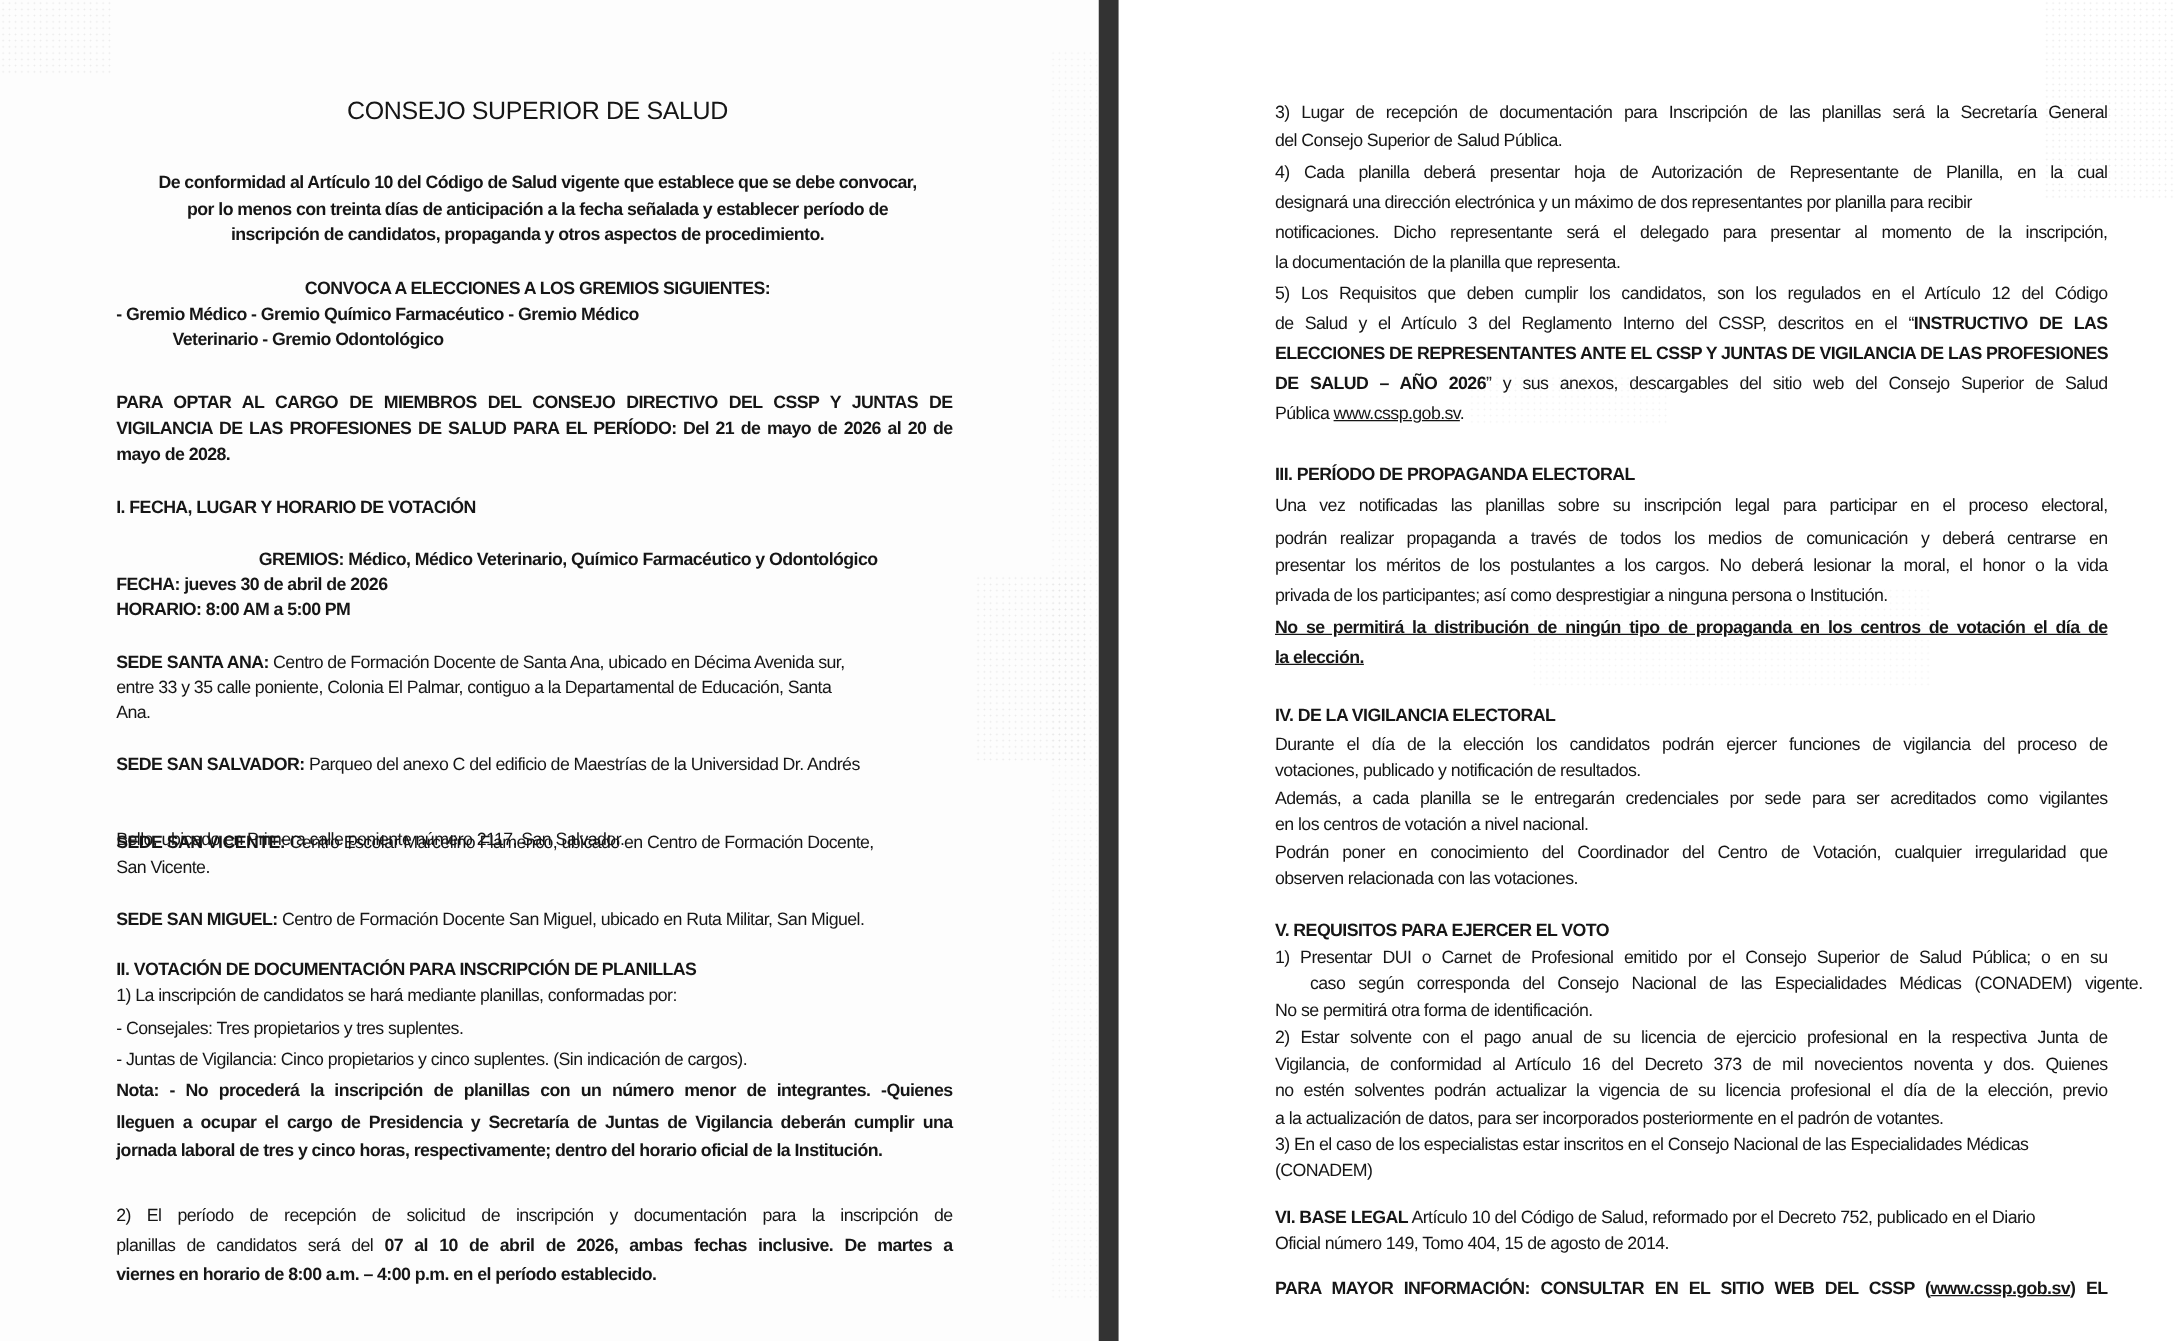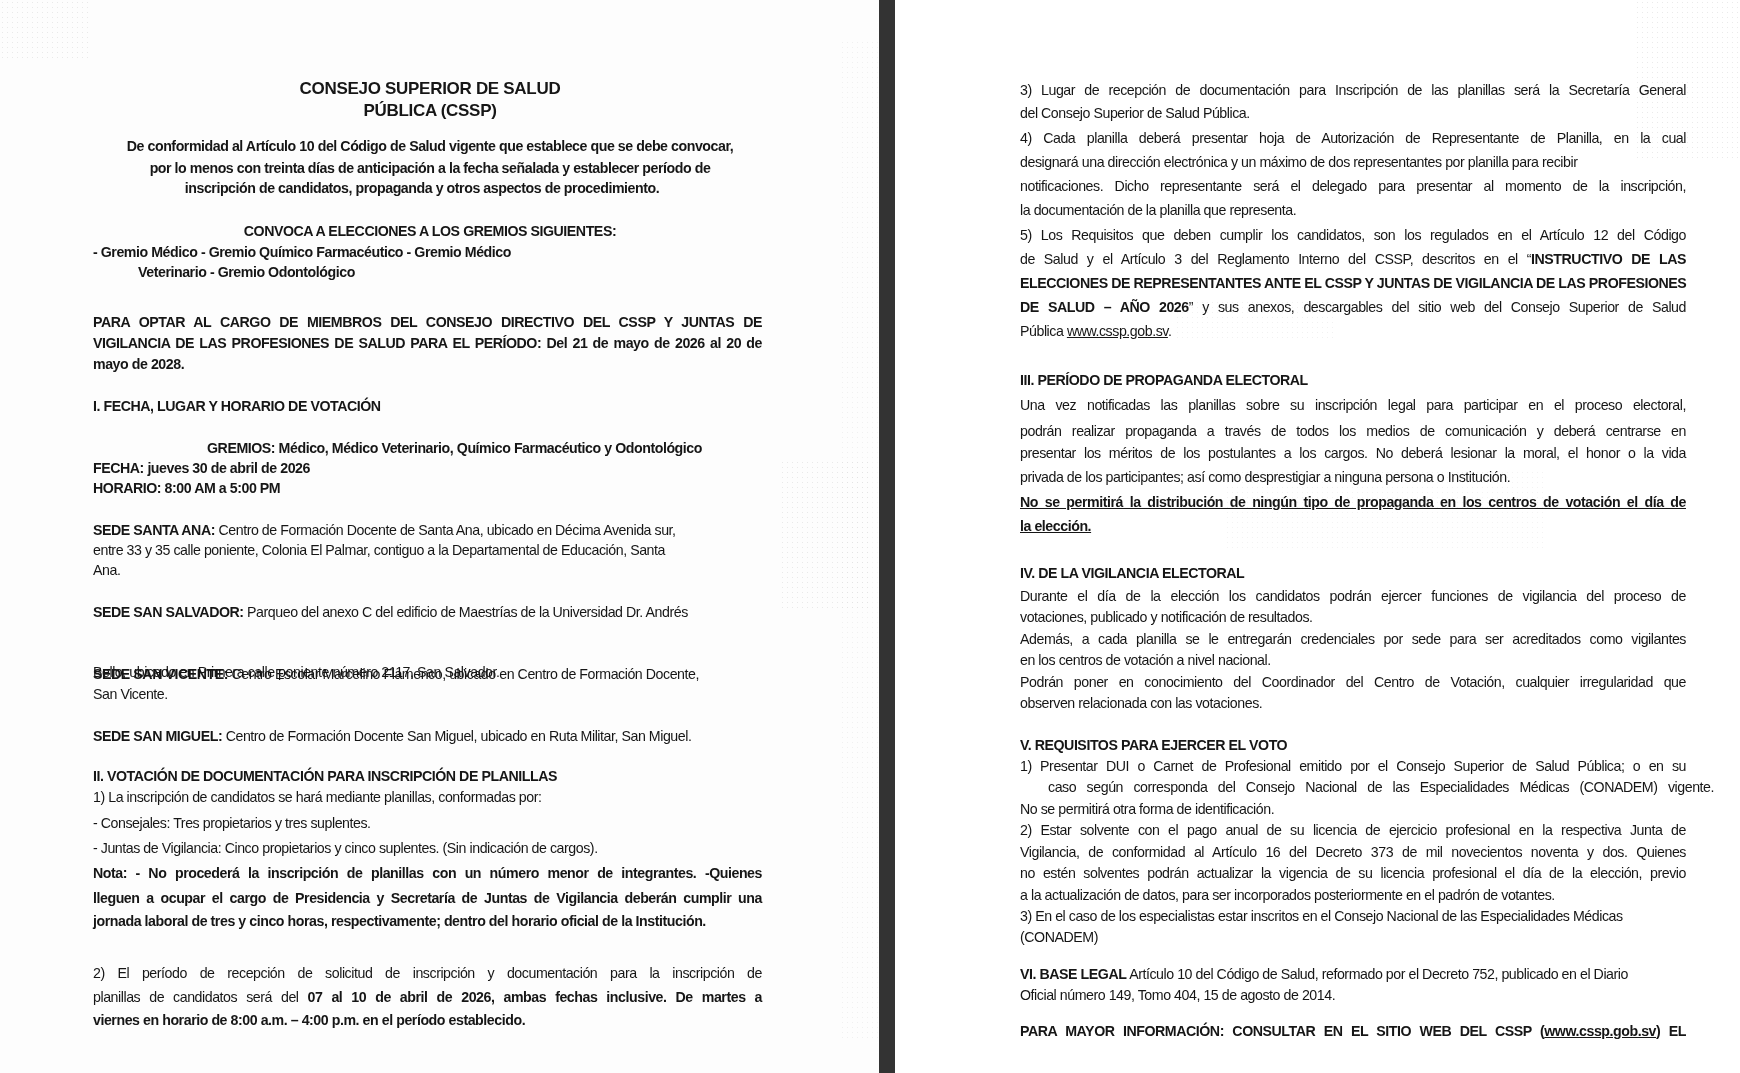--- a/index.html
+++ b/index.html
@@ -16,33 +16,32 @@
                color:#c9c9c9; line-height:45px; -webkit-text-stroke:0.5px #b8b8b8; }
   .logo-line { position:absolute; left:28px; font-size:12.5px; color:#3a3a3a; letter-spacing:0.2px; line-height:14px; }
   .logo-l1 { top:43px; } .logo-l2 { top:57px; }
   .logo-bar { position:absolute; left:2px; top:72px; width:176px; height:14px; background:#8e8e8e;
               background-image: radial-gradient(#6d6d6d 0.7px, transparent 0.9px); background-size:3px 3px; }
   .line { position:absolute; white-space:nowrap; font-size:14.2px; line-height:20px; letter-spacing:-0.45px; word-spacing:0px; }
   .line.justify { text-align:justify; text-align-last:justify; }
   .line.center { text-align:center; }
   .b { font-weight:bold; }
   .u { text-decoration:underline; }
-  .title { font-size:17px; font-weight:bold; letter-spacing:-0.3px; }
+  .title { font-size:20px; font-weight:normal; letter-spacing:-0.3px; }
 </style>
 </head>
 <body>
 
 <div id="page-left" class="page">
   <div class="speckle" style="left:0;top:0;width:90px;height:60px;"></div>
   <div class="speckle" style="left:780px;top:460px;width:90px;height:150px;"></div>
   <div class="speckle" style="left:840px;top:40px;width:38px;height:1000px;opacity:0.35;"></div>
 
 
   <div class="line center title" style="left:230px;width:400px;top:79px;">CONSEJO SUPERIOR DE SALUD</div>
-  <div class="line center title" style="left:230px;width:400px;top:101px;">PÚBLICA (CSSP)</div>
 
   <div id="left-blocks">
       <div>
         <div class="line center" style="left: 100px; top: 136px; width: 660px;"><span class="b">De conformidad al Artículo 10 del Código de Salud vigente que establece que se debe convocar,</span></div>
         <div class="line center" style="left: 100px; top: 158px; width: 660px;"><span class="b">por lo menos con treinta días de anticipación a la fecha señalada y establecer período de</span></div>
         <div class="line center" style="left: 92px; top: 178px; width: 660px;"><span class="b">inscripción de candidatos, propaganda y otros aspectos de procedimiento.</span></div>
       </div>
       <div>
         <div class="line center" style="left: 100px; top: 221px; width: 660px;"><span class="b">CONVOCA A ELECCIONES A LOS GREMIOS SIGUIENTES:</span></div>
         <div class="line" style="left: 93px; top: 242px;"><span class="b">- Gremio Médico - Gremio Químico Farmacéutico  - Gremio Médico</span></div>

